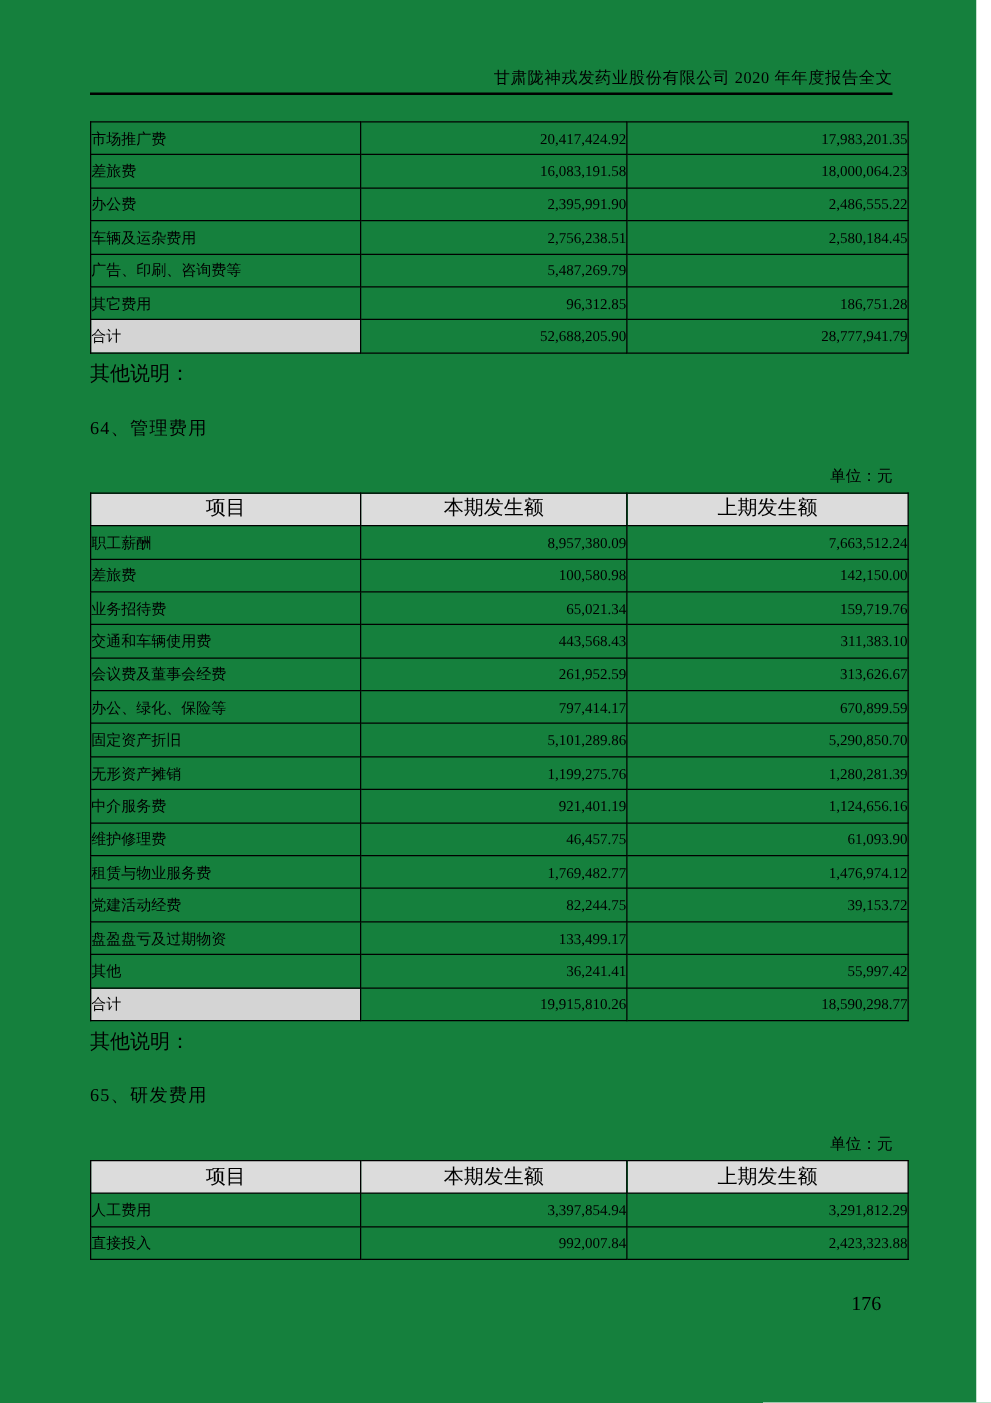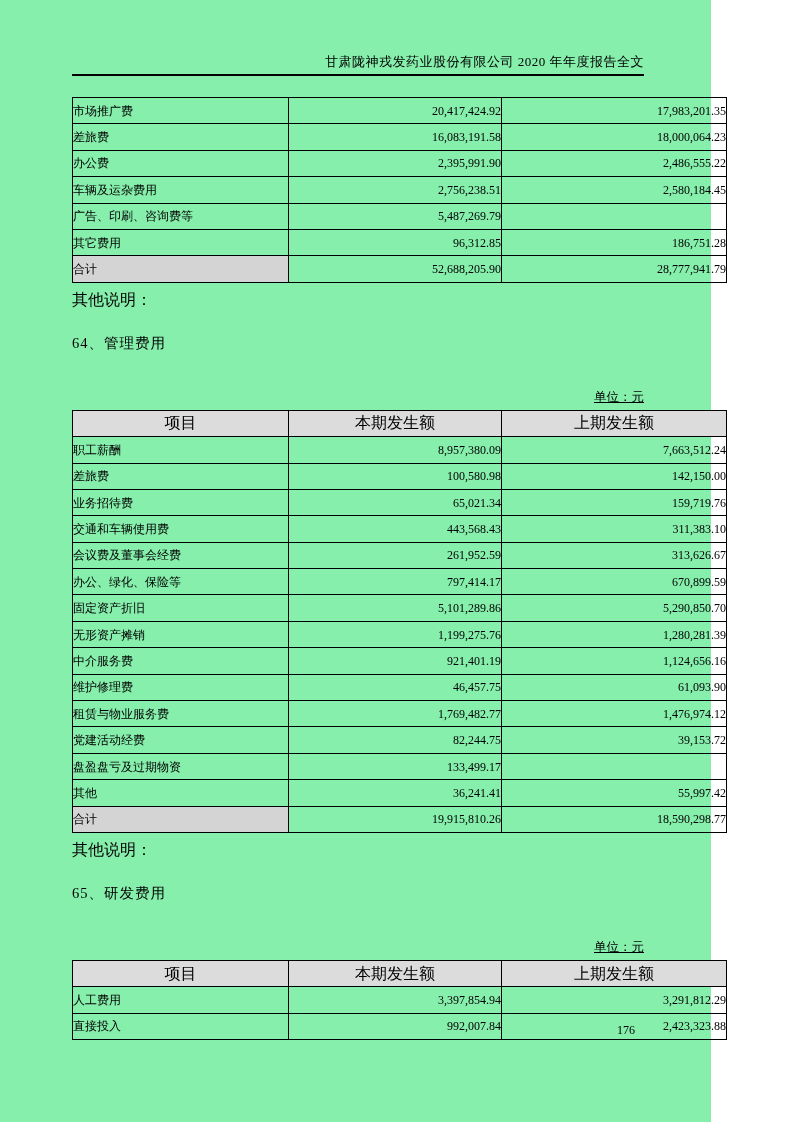--- a/index.html
+++ b/index.html
@@ -1,21 +1,21 @@
 <!DOCTYPE html>
 <html><head>
 <meta charset="utf-8">
 <style>
   html, body { margin: 0; padding: 0; background: #ffffff; }
   .page {
-    width: 711px;
+    width: 781px;
     height: 1122px;
     box-sizing: border-box;
     position: relative;
-    background: #86efac;
+    background: #15803d;
     color: #000000;
     font-family: "Liberation Serif", "DejaVu Serif", serif;
     padding: 53px 67px 0 72px;
   }
   .doc-header {
     text-align: right;
     font-size: 13px;
     line-height: 17px;
     padding-bottom: 4px;
     border-bottom: 2px solid #000000;
@@ -45,22 +45,22 @@
     text-align: center;
     font-size: 16px;
   }
   td.item { text-align: left; padding-left: 5px; }
   td.num  { text-align: right; padding-right: 4px; }
   td.total-label { background: #d4d4d4; }
   .tbl-first { margin-top: 21px; }
   .tbl { margin-top: 6px; }
   .note { font-size: 16px; line-height: 15px; margin-top: 9px; }
   .section-title { font-size: 14.5px; line-height: 16px; font-weight: normal; margin-top: 28px; letter-spacing: 1px; }
-  .unit { font-size: 12.5px; line-height: 14px; text-align: right; margin-top: 39px; text-decoration: underline; }
-  .page-number { position: absolute; right: 76px; bottom: 84px; font-size: 12px; }
+  .unit { font-size: 12.5px; line-height: 14px; text-align: right; margin-top: 23px; }
+  .page-number { position: absolute; right: 76px; bottom: 69px; font-size: 16px; }
 </style>
 </head>
 <body>
 
 <div class="page">
 
   <div class="doc-header">甘肃陇神戎发药业股份有限公司 2020 年年度报告全文</div>
 
   <table class="data tbl-first">
     <colgroup>

